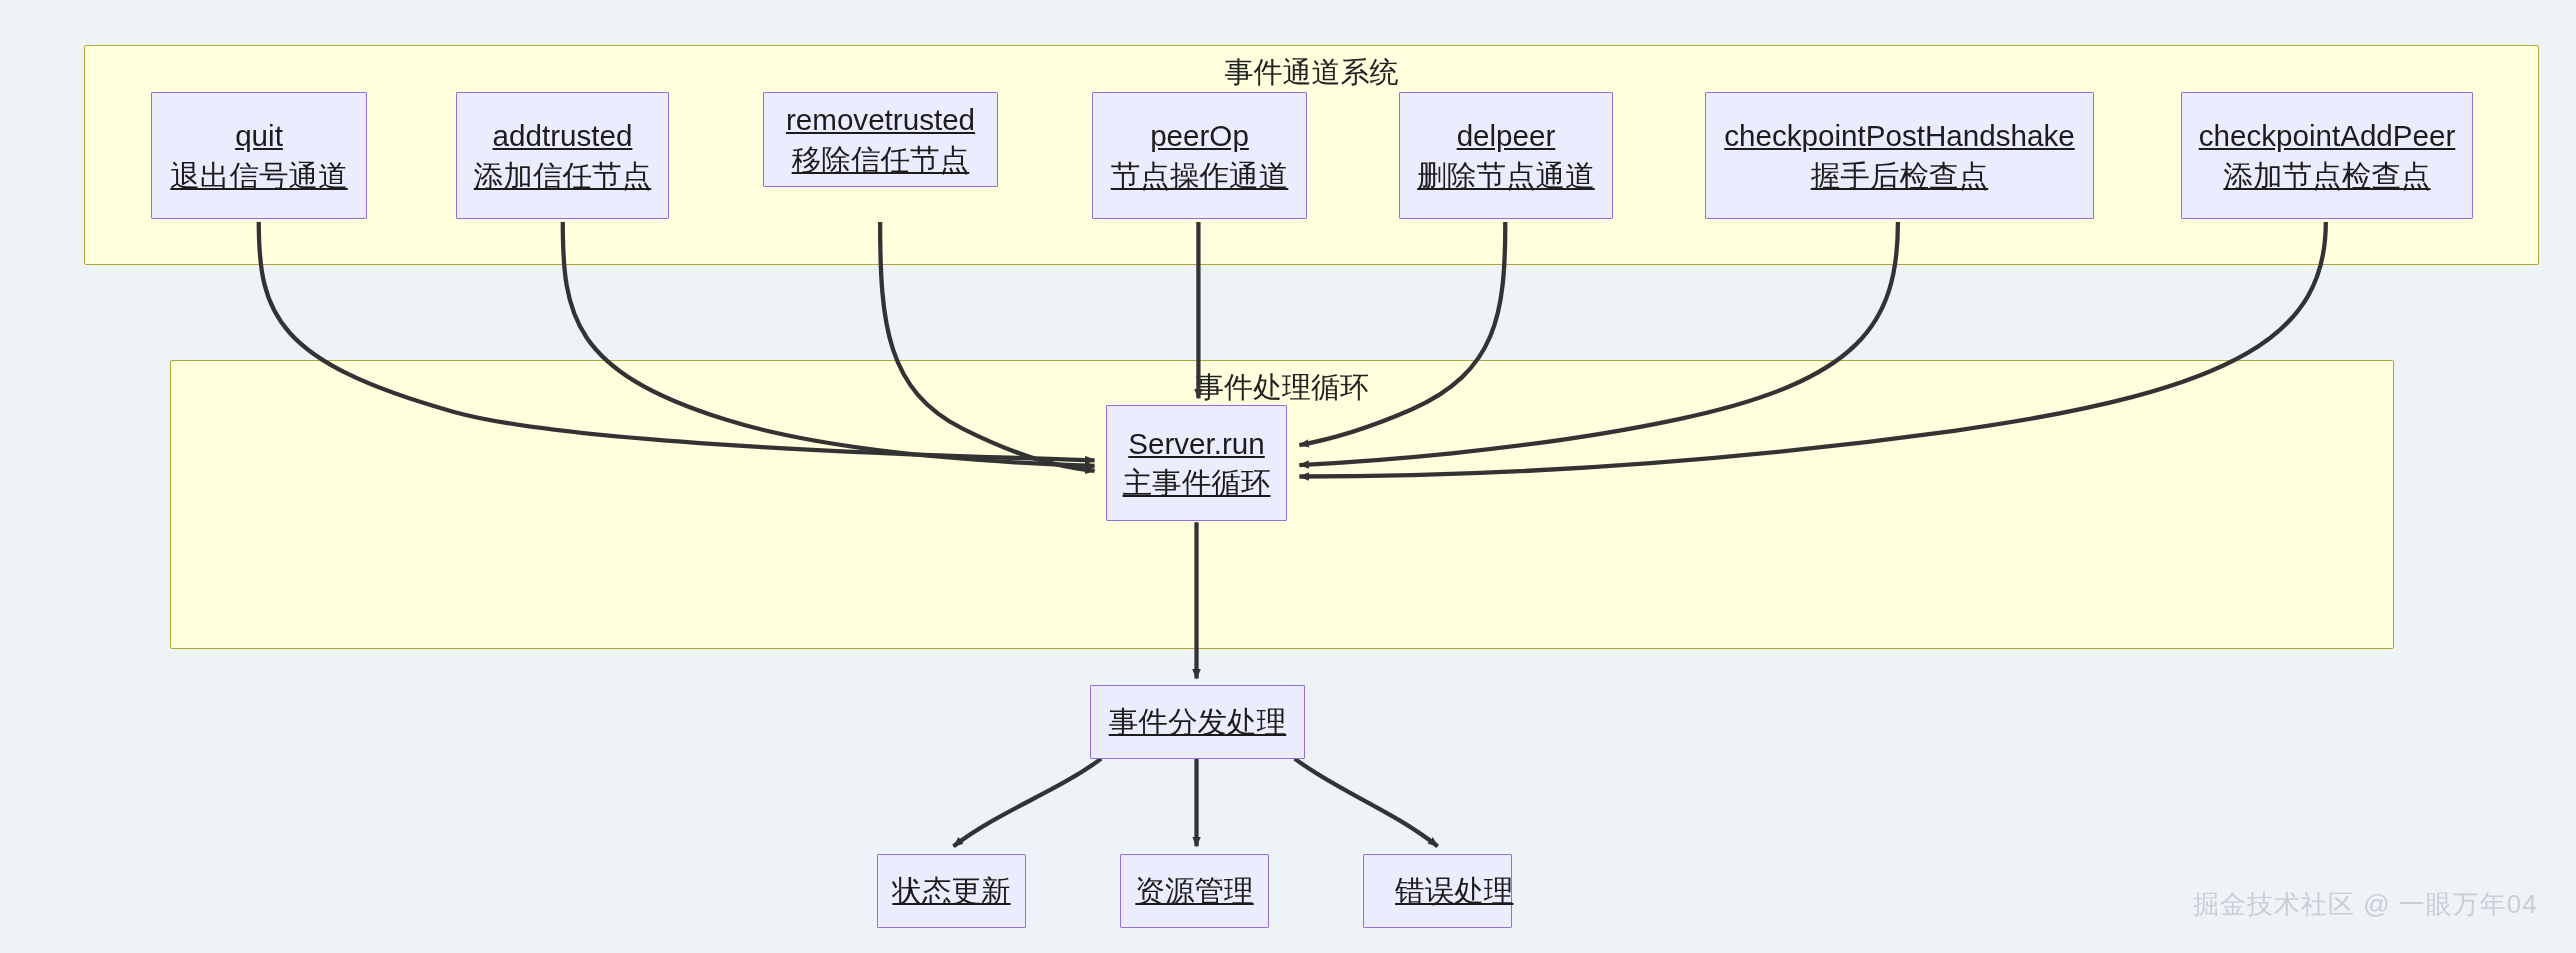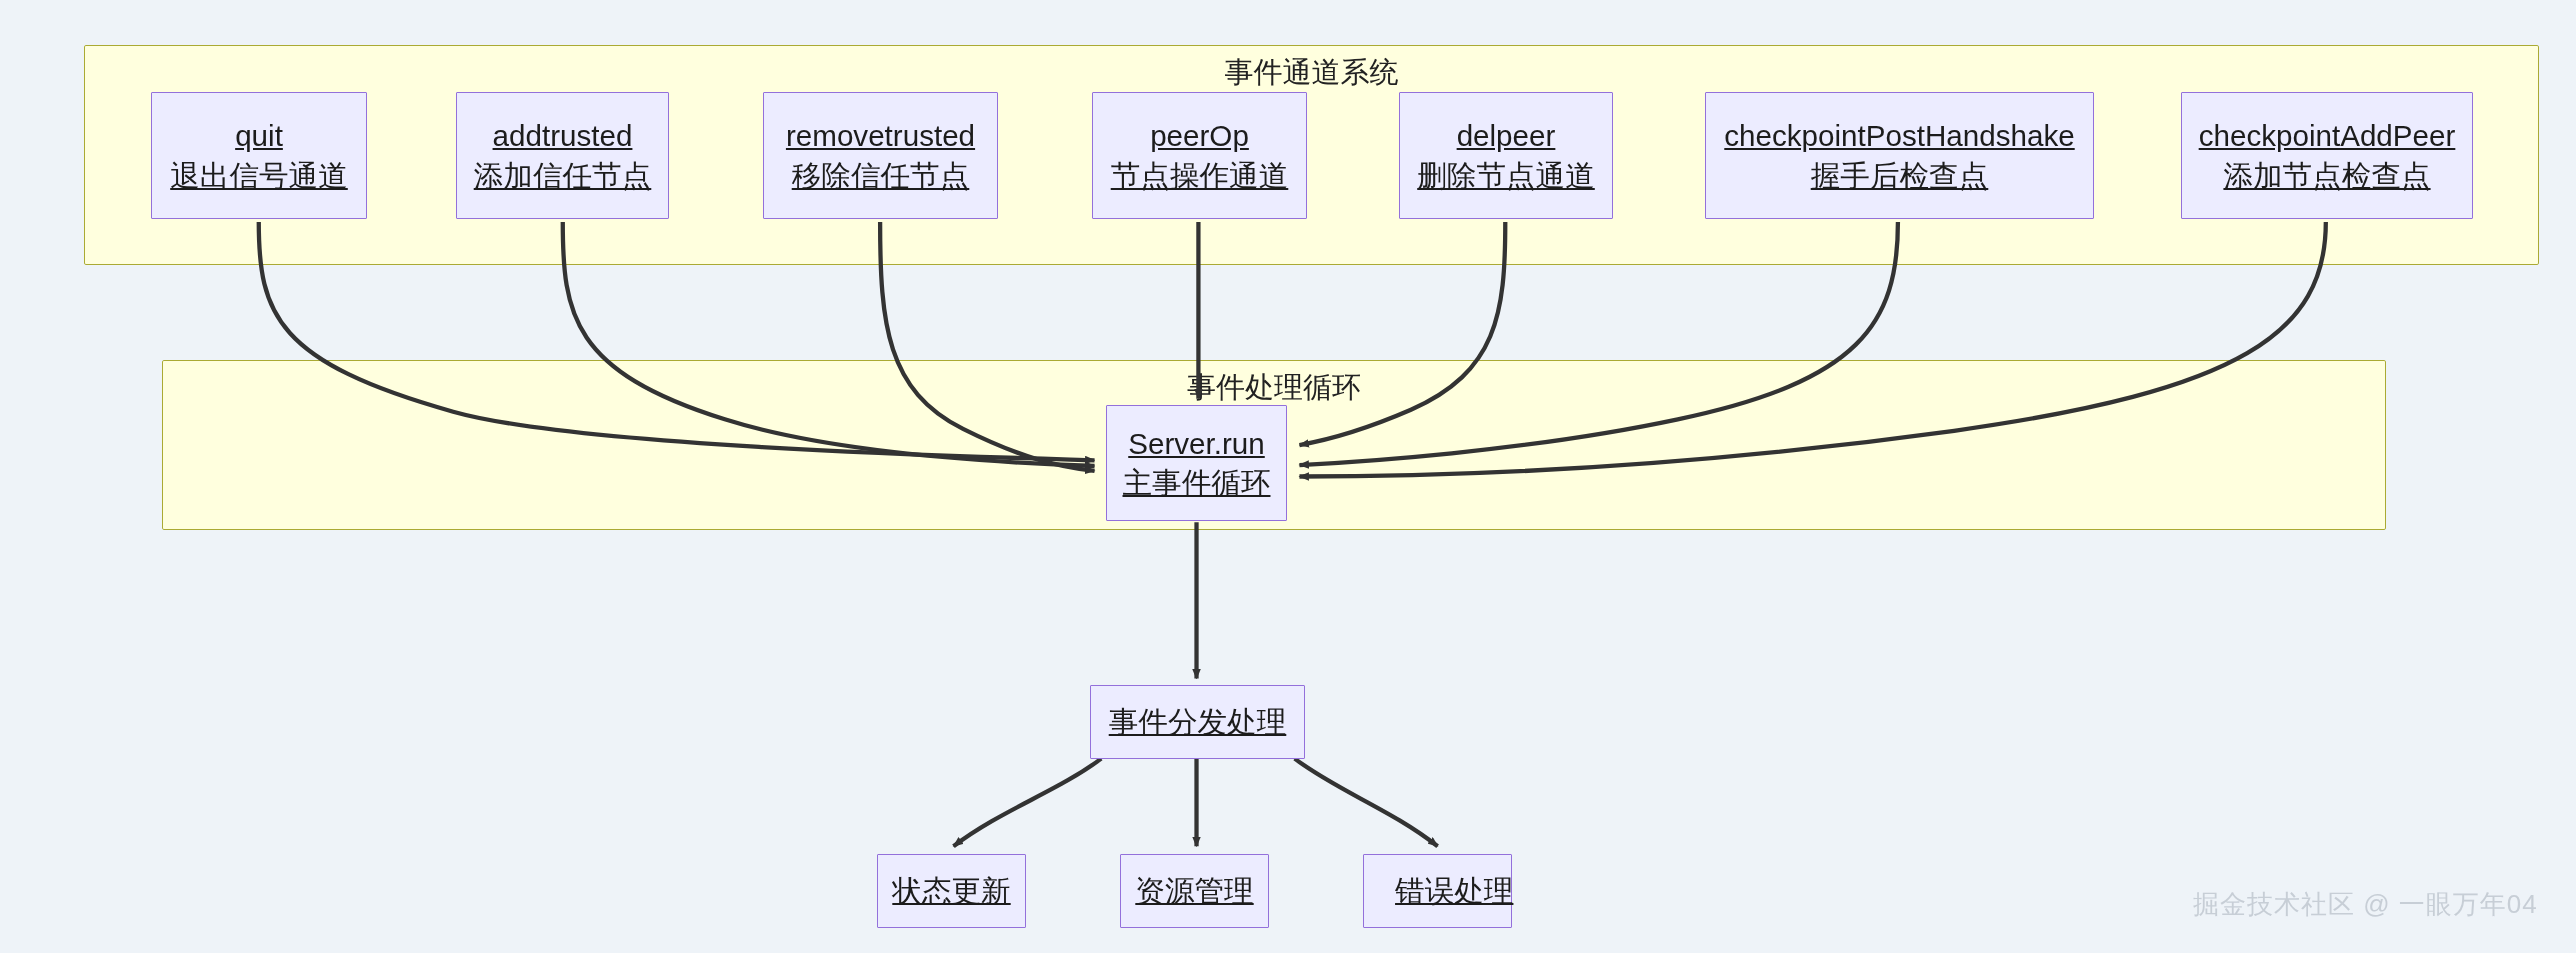--- a/index.html
+++ b/index.html
@@ -83,21 +83,21 @@
   }
 </style>
 </head>
 <body>
 
 <div id="canvas" style="width: 2576px; height: 953px; background: rgb(238, 243, 248);">
 
   <div class="cluster" id="cluster-0" style="left: 84px; top: 45px; width: 2455px; height: 220px; background: rgb(255, 255, 222); border-color: rgb(170, 170, 51);">
     <div class="cluster-label">事件通道系统</div>
   </div>
-  <div class="cluster" id="cluster-1" style="left: 162px; top: 360px; width: 2224px; height: 170px; background: rgb(255, 255, 222); border-color: rgb(170, 170, 51);">
+  <div class="cluster" id="cluster-1" style="left: 170px; top: 360px; width: 2224px; height: 289px; background: rgb(255, 255, 222); border-color: rgb(170, 170, 51);">
     <div class="cluster-label">事件处理循环</div>
   </div>
 
   <svg id="edges" xmlns="http://www.w3.org/2000/svg" viewBox="0 0 2702 1000" width="2576" height="953">
     <defs>
       <marker id="arrowhead" markerWidth="11" markerHeight="9" refX="10" refY="4.5" orient="auto" markerUnits="userSpaceOnUse">
         <path d="M0,0 L11,4.5 L0,9 z" fill="#333333"></path>
       </marker>
     </defs>
     <g id="edge-paths" fill="none" stroke="#333333" stroke-width="4.5">
@@ -116,21 +116,21 @@
   </svg>
 
   <div class="node" id="node-quit" style="left: 151px; top: 92px; width: 216px; height: 127px; background: rgb(236, 236, 255); border-color: rgb(147, 112, 219); color: rgb(28, 28, 28);">
       <span class="l1">quit</span>
       <span class="l2">退出信号通道</span>
     </div>
   <div class="node" id="node-addtrusted" style="left: 456px; top: 92px; width: 213px; height: 127px; background: rgb(236, 236, 255); border-color: rgb(147, 112, 219); color: rgb(28, 28, 28);">
       <span class="l1">addtrusted</span>
       <span class="l2">添加信任节点</span>
     </div>
-  <div class="node" id="node-removetrusted" style="left: 763px; top: 92px; width: 235px; height: 127px; background: rgb(236, 236, 255); border-color: rgb(147, 112, 219); color: rgb(28, 28, 28); align-items: center;">
+  <div class="node" id="node-removetrusted" style="left: 763px; top: 92px; width: 235px; height: 95px; background: rgb(236, 236, 255); border-color: rgb(147, 112, 219); color: rgb(28, 28, 28); align-items: center;">
       <span class="l1">removetrusted</span>
       <span class="l2">移除信任节点</span>
     </div>
   <div class="node" id="node-peerop" style="left: 1092px; top: 92px; width: 215px; height: 127px; background: rgb(236, 236, 255); border-color: rgb(147, 112, 219); color: rgb(28, 28, 28);">
       <span class="l1">peerOp</span>
       <span class="l2">节点操作通道</span>
     </div>
   <div class="node" id="node-checkpointposthandshake" style="left: 1705px; top: 92px; width: 389px; height: 127px; background: rgb(236, 236, 255); border-color: rgb(147, 112, 219); color: rgb(28, 28, 28);">
       <span class="l1">checkpointPostHandshake</span>
       <span class="l2">握手后检查点</span>

